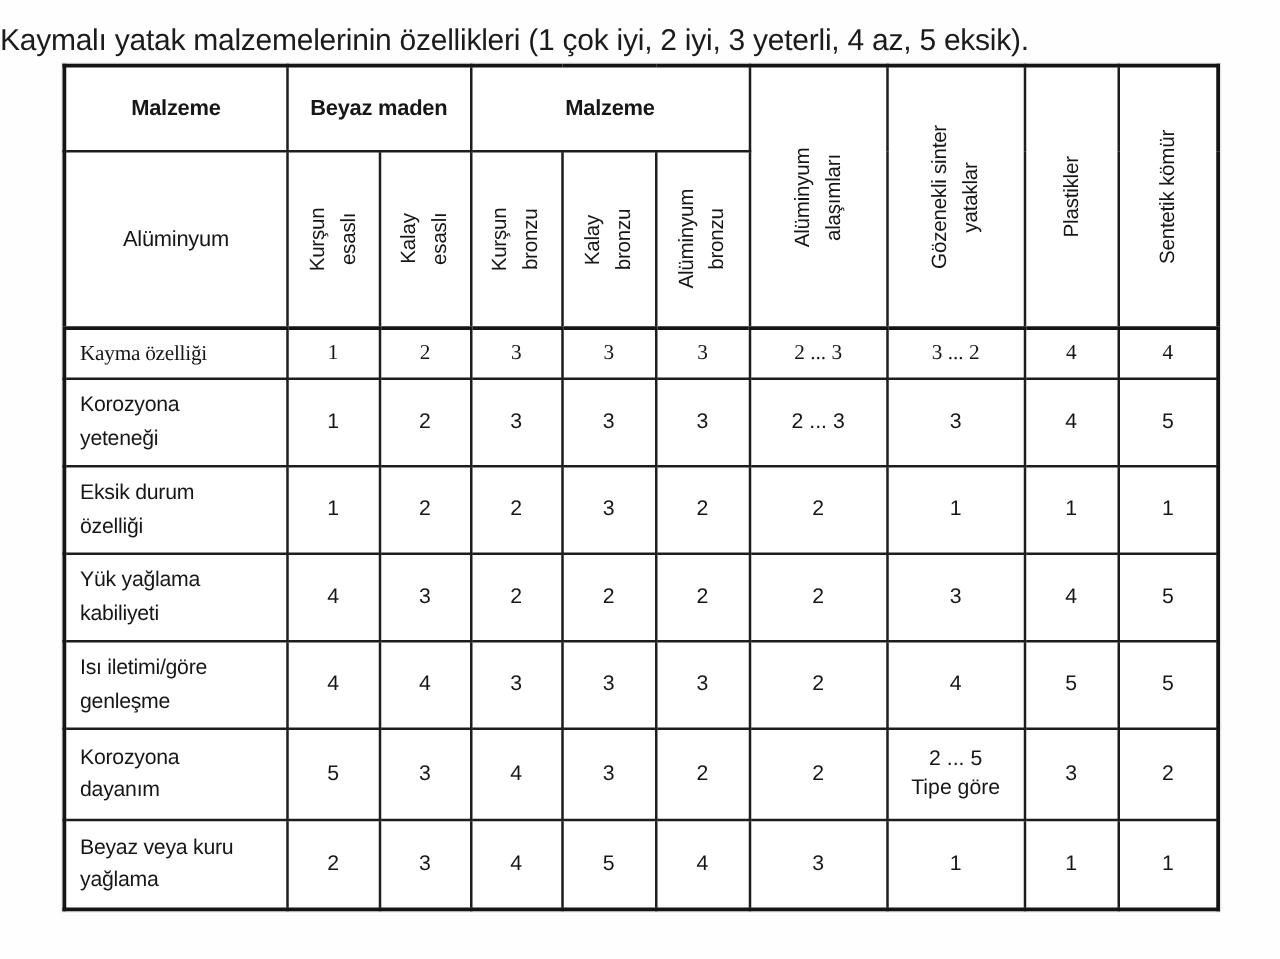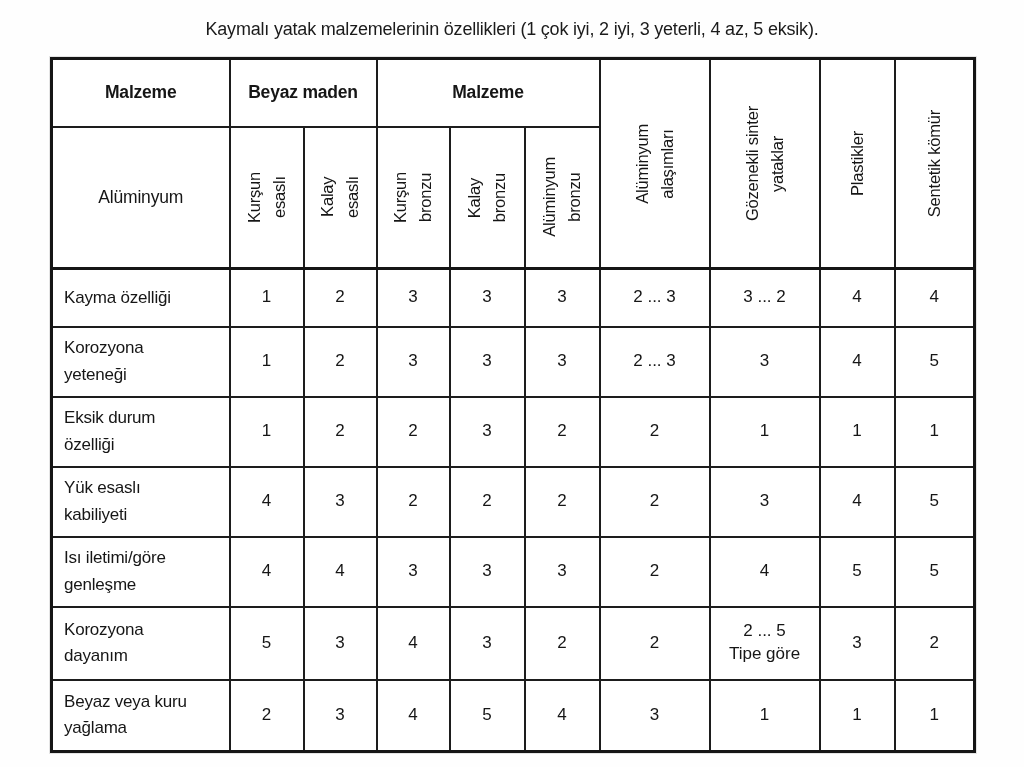--- a/index.html
+++ b/index.html
@@ -11,28 +11,27 @@
     overflow: hidden;
   }
   .page {
     width: 1024px; height: 767px;
     background: #fefefe;
     position: relative;
   }
   .title {
     position: absolute;
     top: 19px; left: 0; right: 0;
-    text-align: center;
-    font-size: 18px;
+    font-size: 24px;
     letter-spacing: -0.2px;
     color: #1b1b1b;
   }
   table.props {
     position: absolute;
-    top: 57px; left: 50px;
+    top: 51px; left: 50px;
     border-collapse: collapse;
     table-layout: fixed;
     width: 923px;
     background: #fff;
   }
   table.props th, table.props td {
     border: 2px solid #1d1d1d;
     text-align: center;
     vertical-align: middle;
     font-weight: normal;
@@ -70,21 +69,21 @@
   .vtext {
     writing-mode: vertical-rl;
     transform: rotate(180deg);
     white-space: pre-line;
     font-size: 16.5px;
     line-height: 1.5;
     letter-spacing: -0.2px;
     font-weight: normal;
   }
   
-  tbody tr:nth-child(1) td { height: 58px; }
+  tbody tr:nth-child(1) td { height: 40px; font-family: Liberation Serif, serif; }
   tbody tr:nth-child(2) td { height: 70px; }
   tbody tr:nth-child(3) td { height: 70px; }
   tbody tr:nth-child(4) td { height: 70px; }
   tbody tr:nth-child(5) td { height: 70px; }
   tbody tr:nth-child(6) td { height: 73px; }
   tbody tr:nth-child(7) td { height: 72px; }
 </style>
 </head>
 <body>
 
@@ -202,21 +201,21 @@
         <td class="val">2</td>
         <td class="val">2</td>
         <td class="val">3</td>
         <td class="val">2</td>
         <td class="val">2</td>
         <td class="val">1</td>
         <td class="val">1</td>
         <td class="val">1</td>
       </tr>
       <tr>
-        <td class="rowlabel">Yük esaslı
+        <td class="rowlabel">Yük yağlama
 kabiliyeti</td>
         <td class="val">4</td>
         <td class="val">3</td>
         <td class="val">2</td>
         <td class="val">2</td>
         <td class="val">2</td>
         <td class="val">2</td>
         <td class="val">3</td>
         <td class="val">4</td>
         <td class="val">5</td>

